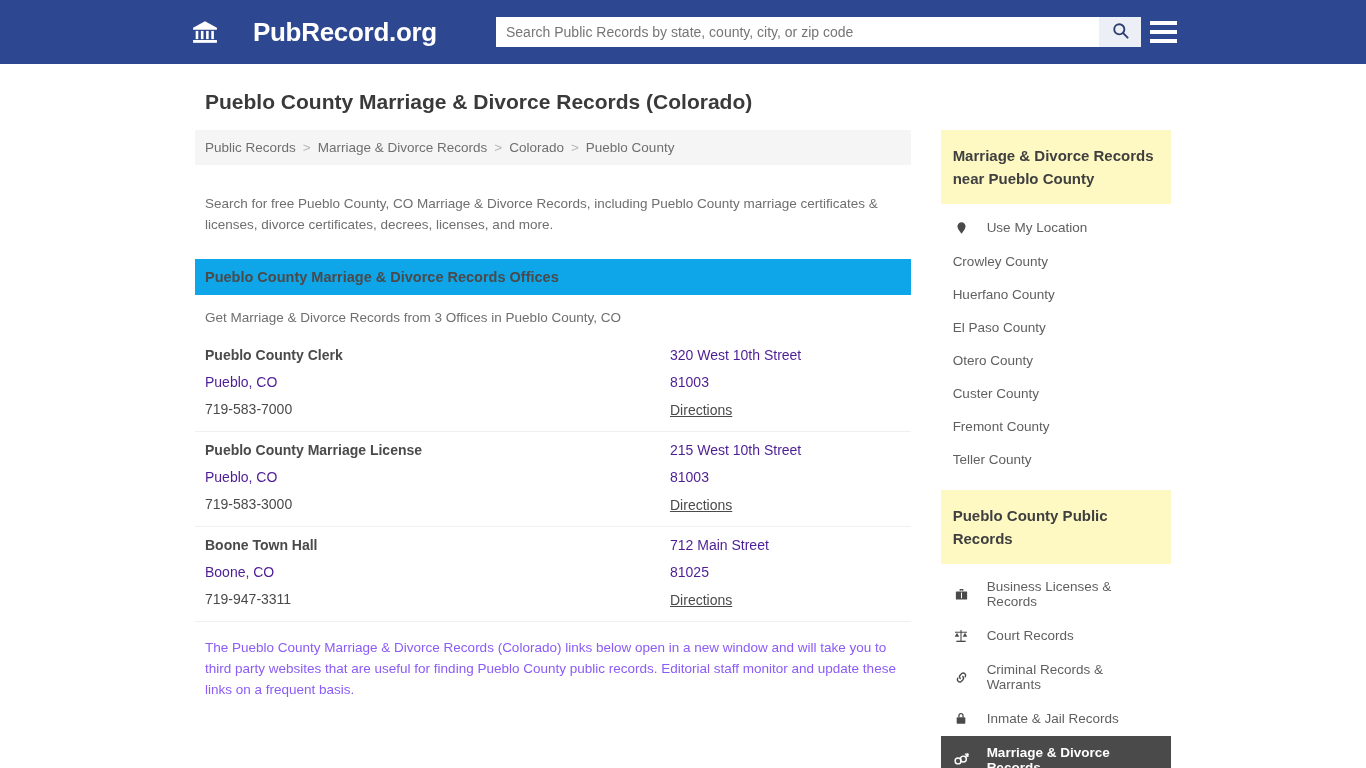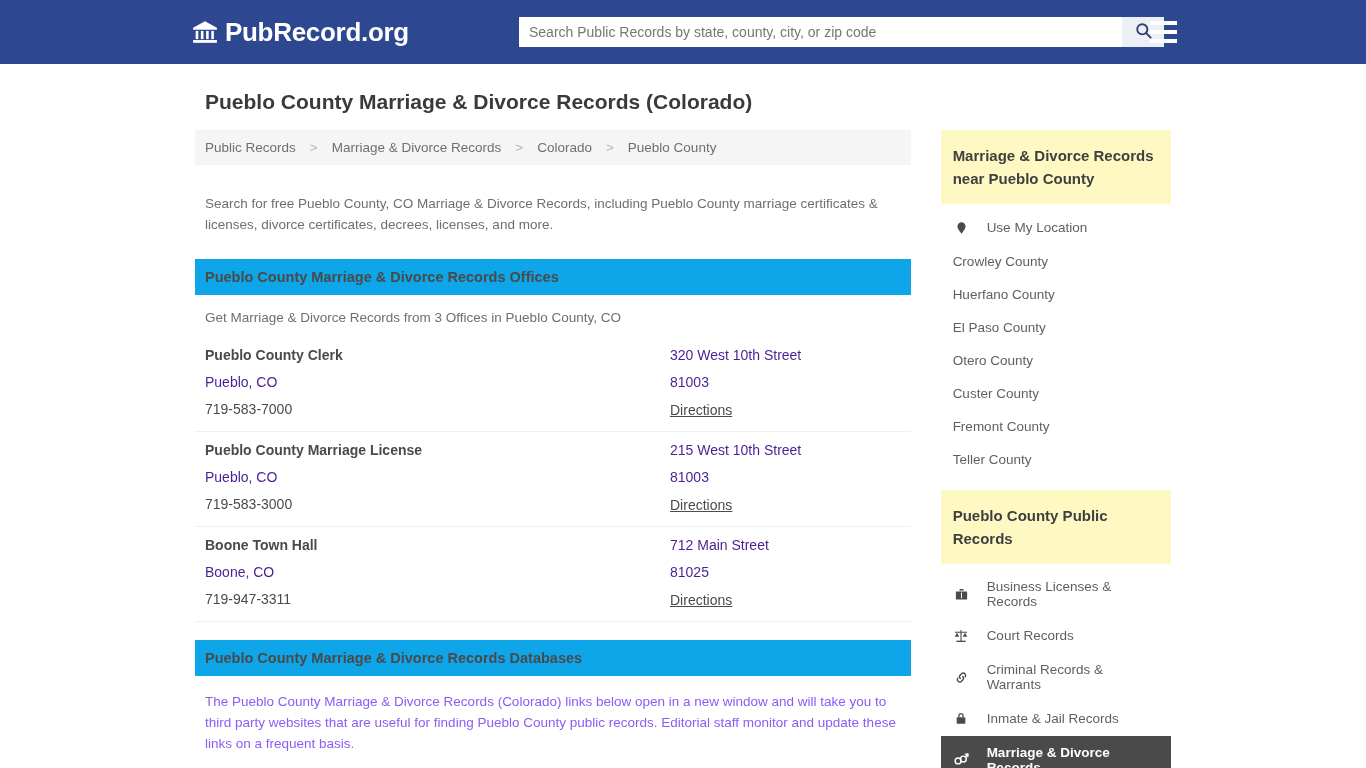--- a/index.html
+++ b/index.html
@@ -26,24 +26,25 @@
     margin-left: 192px;
     text-decoration: none;
   }
   .brand-icon { width: 26px; height: 26px; display: block; }
   .brand-text {
     color: #ffffff;
     font-size: 26px;
     font-weight: bold;
     letter-spacing: -0.3px;
     line-height: 1;
+    margin-left: 28px;
   }
   .search-wrap {
     position: absolute;
-    left: 519px;
+    left: 496px;
     top: 17px;
     width: 645px;
     height: 30px;
     display: flex;
     background: #ffffff;
   }
   .search-input {
     flex: 1;
     border: 0;
     outline: none;
@@ -108,21 +109,21 @@
   .side-col { width: 235px; }
 
   
   .breadcrumb {
     background: #f5f5f5;
     padding: 10px 10px;
     font-size: 13.5px;
     color: #6f6f6f;
     display: flex;
     flex-wrap: wrap;
-    gap: 10px;
+    gap: 3px;
   }
   .breadcrumb a {
     color: #6f6f6f;
     text-decoration: none;
   }
   .crumb-sep { color: #b5b5b5; margin: 0 4px; }
 
   .intro {
     font-size: 13.5px;
     line-height: 21px;
@@ -311,21 +312,20 @@
           <div class="office-line">Boone, CO</div>
           <div class="office-line office-phone">719-947-3311</div>
         </div>
         <div class="office-right">
           <div class="office-line">712 Main Street</div>
           <div class="office-line">81025</div>
           <a class="directions" href="#">Directions</a>
         </div>
       </div>
 
-      <div class="section-head">Pueblo County Marriage &amp; Divorce Records Databases</div>
       <div class="section-body">The Pueblo County Marriage &amp; Divorce Records (Colorado) links below open in a new window and will take you to third party websites that are useful for finding Pueblo County public records. Editorial staff monitor and update these links on a frequent basis.</div>
 
       <div class="db-entry">
         
         
         
       </div>
 
     </div>
 

